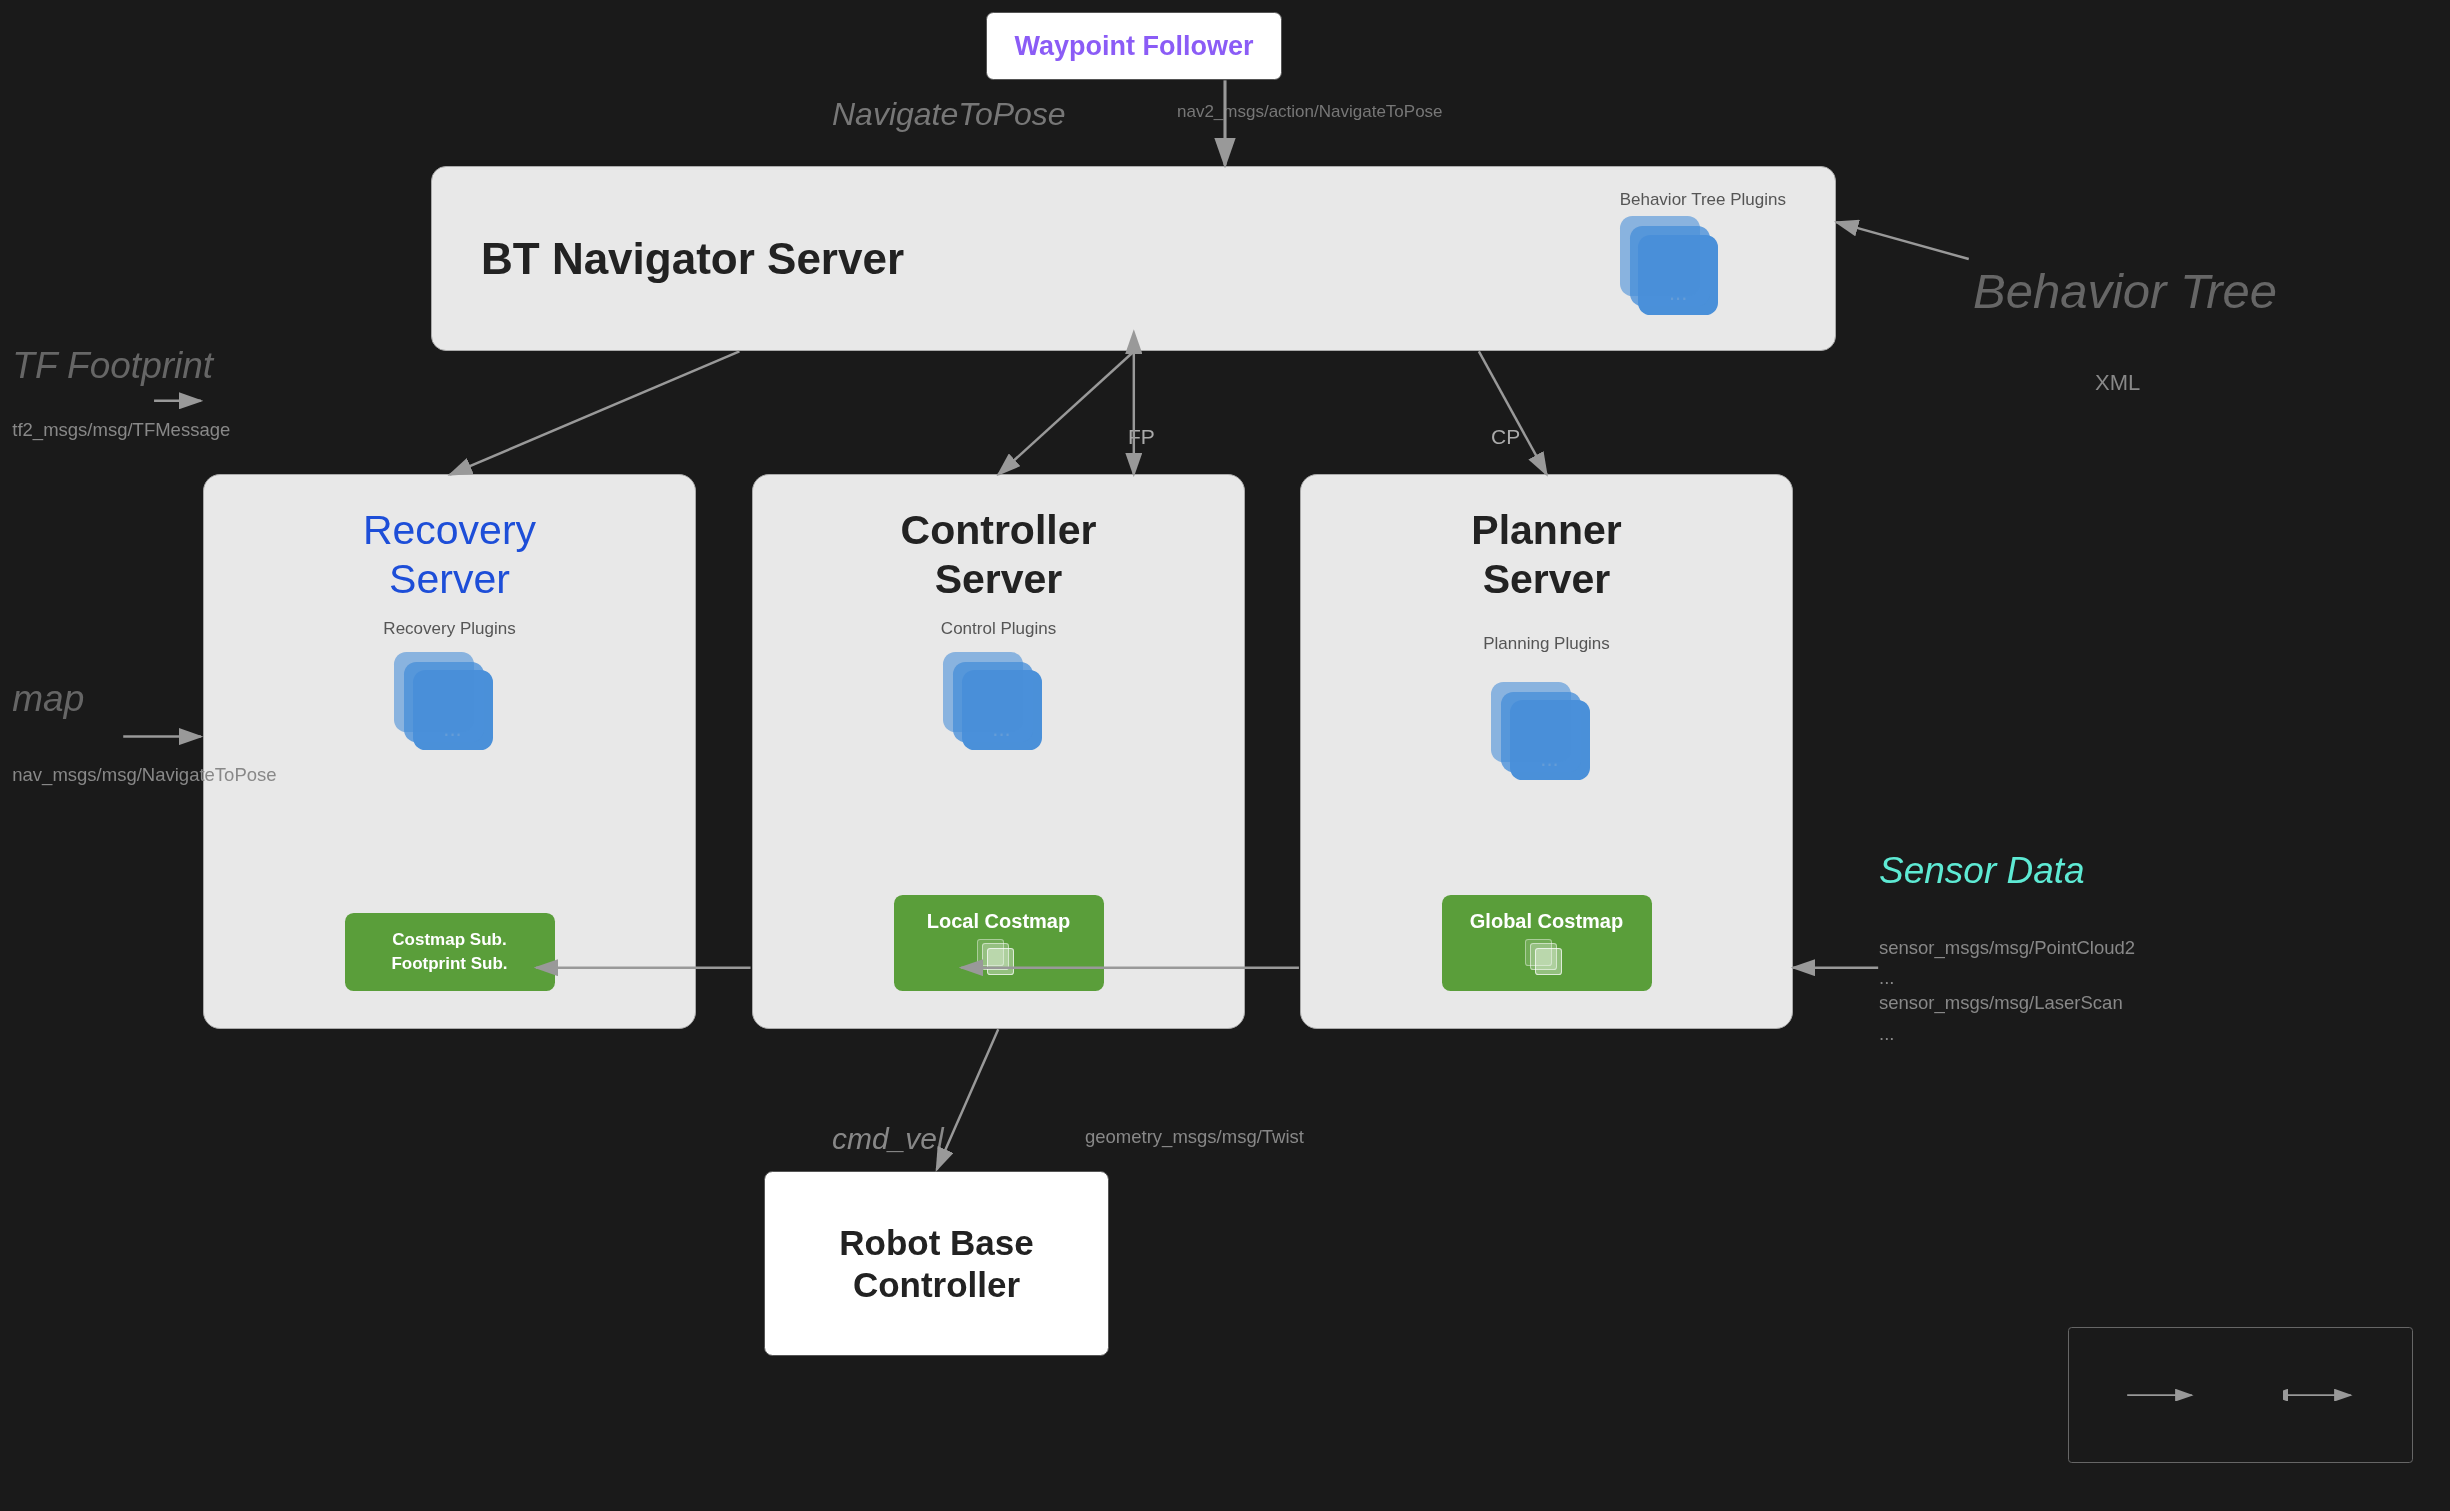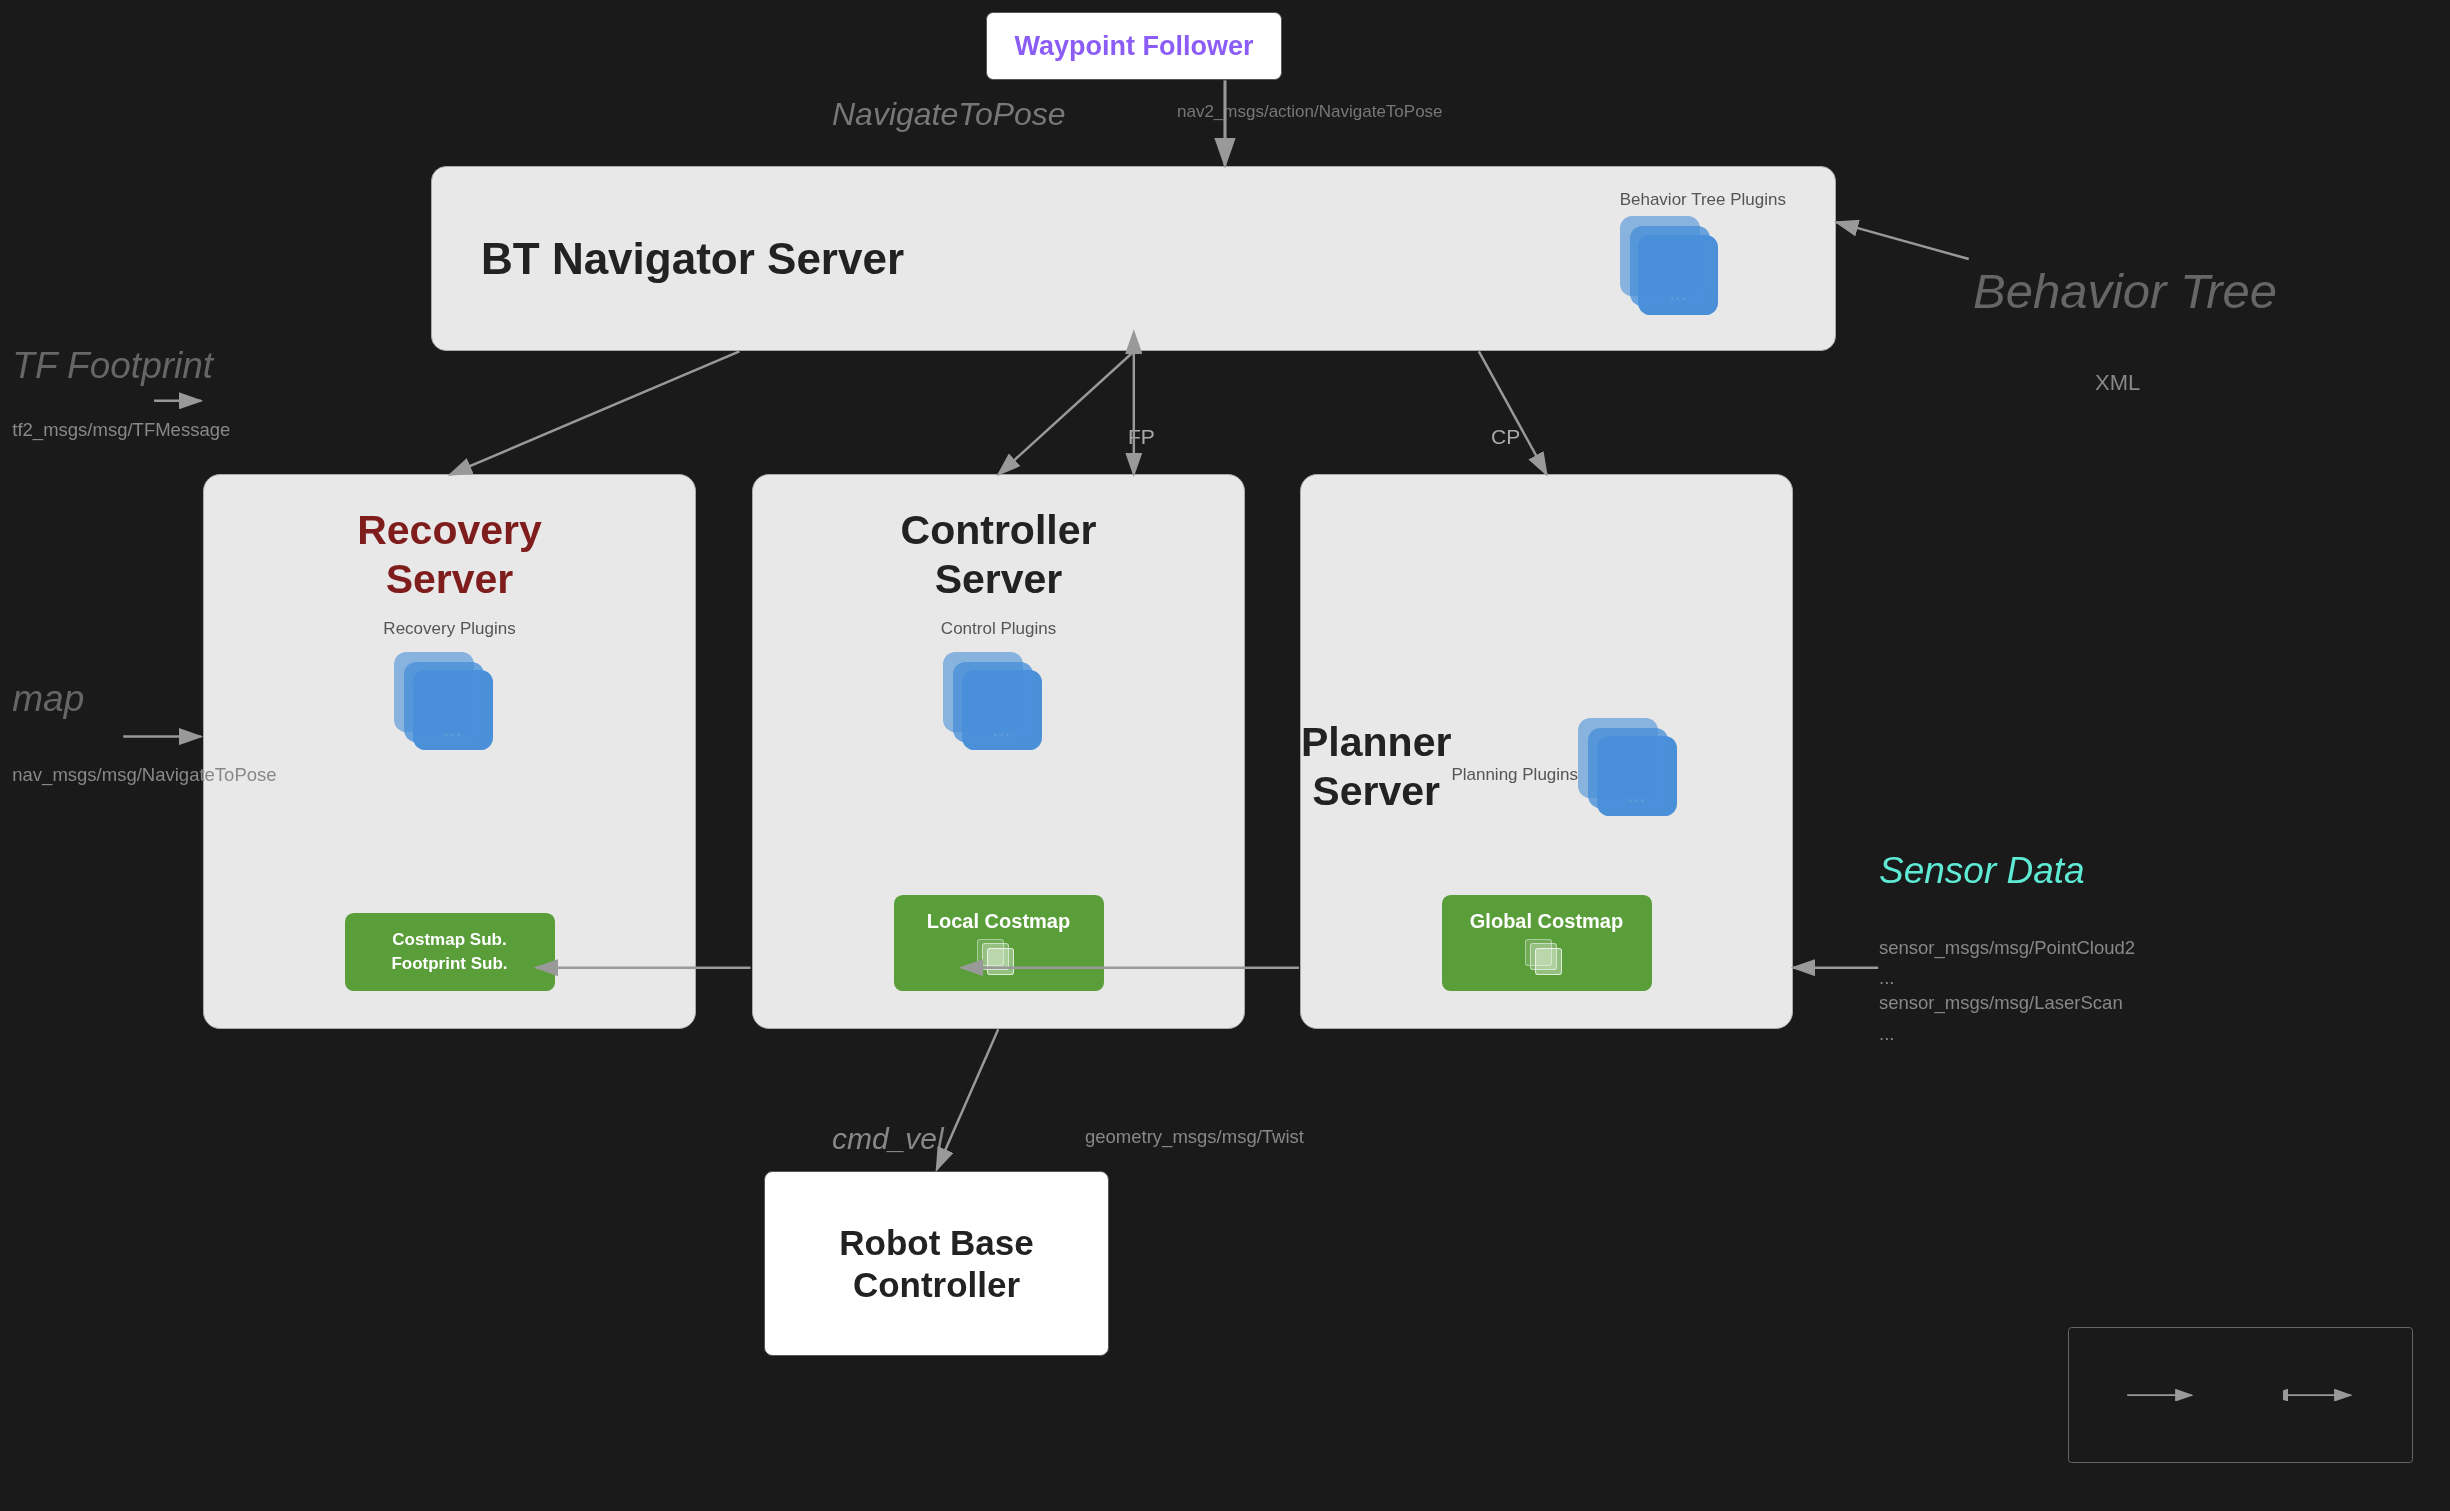--- a/index.html
+++ b/index.html
@@ -109,21 +109,21 @@
 <div style="position:absolute; top:370px; left:2095px; font-size:22px; color:#888;">XML</div>
 
 <div style="position:absolute; top:345px; left:12.3px; font-size:37px; color:#666; font-style:italic;">TF Footprint</div>
 <div style="position:absolute; top:419px; left:12.3px; font-size:18.5px; color:#888;">tf2_msgs/msg/TFMessage</div>
 
 <div style="position:absolute; top:425px; left:1128px; font-size:21px; color:#aaa;">FP</div>
 
 <div style="position:absolute; top:425px; left:1491px; font-size:21px; color:#aaa;">CP</div>
 
 <div style="position:absolute; top:474px; left:203px; width:493px; height:555px; background:#e8e8e8; border:1.2px solid #aaa; border-radius:17px; display:flex; flex-direction:column; align-items:center; padding-top:31px;">
-  <span style="font-size:41px; font-weight:bold; color:#7f1d1d; text-align:center; line-height:1.2; white-space:pre-line;">Recovery
+  <span style="font-size:41px; font-weight:normal; color:#1d4ed8; text-align:center; line-height:1.2; white-space:pre-line;">Recovery
 Server</span>
   <span style="font-size:17px; color:#555; margin-top:15px;">Recovery Plugins</span>
 
   <div style="position:relative; width:111px; height:111px; margin-top:12.3px;">
     <div style="position:absolute; left:18.5px; top:18.5px; width:80px; height:80px; background:#4a90d9; border-radius:12.3px; display:flex; align-items:flex-end; justify-content:center; padding-bottom:8.6px; color:#ccc; font-size:22px;">...</div>
     <div style="position:absolute; left:10px; top:10px; width:80px; height:80px; background:#4a90d9; border-radius:12.3px; opacity:0.8;"></div>
     <div style="position:absolute; left:0px; top:0px; width:80px; height:80px; background:#4a90d9; border-radius:12.3px; opacity:0.6;"></div>
   </div>
 
   <div style="position:absolute; bottom:37px; left:50%; transform:translateX(-50%); background:#5a9e3a; border-radius:8.6px; display:flex; flex-direction:column; align-items:center; justify-content:center; color:white; font-size:17px; font-weight:bold; text-align:center; padding:15px 18.5px; width:210px;">
@@ -147,21 +147,21 @@
     <span>Local Costmap</span>
 
     <div style="position:relative; width:43px; height:37px; margin-top:6.2px;">
       <div style="position:absolute; left:10px; top:8.6px; width:27px; height:27px; background:rgba(255,255,255,0.35); border:1.2px solid rgba(255,255,255,0.7); border-radius:3.1px;"></div>
       <div style="position:absolute; left:5px; top:4.3px; width:27px; height:27px; background:rgba(255,255,255,0.25); border:1.2px solid rgba(255,255,255,0.5); border-radius:3.1px;"></div>
       <div style="position:absolute; left:0px; top:0px; width:27px; height:27px; background:rgba(255,255,255,0.15); border:1.2px solid rgba(255,255,255,0.4); border-radius:3.1px;"></div>
     </div>
   </div>
 </div>
 
-<div style="position:absolute; top:474px; left:1300px; width:493px; height:555px; background:#e8e8e8; border:1.2px solid #aaa; border-radius:17px; display:flex; flex-direction:row; align-items:center; padding-top:31px;">
+<div style="position:absolute; top:474px; left:1300px; width:493px; height:555px; background:#e8e8e8; border:1.2px solid #aaa; border-radius:17px; display:flex; flex-direction:column; align-items:center; padding-top:31px;gap:15px;">
   <span style="font-size:41px; font-weight:bold; color:#222; text-align:center; line-height:1.2; white-space:pre-line;">Planner
 Server</span>
   <span style="font-size:17px; color:#555; margin-top:15px;">Planning Plugins</span>
 
   <div style="position:relative; width:111px; height:111px; margin-top:12.3px;">
     <div style="position:absolute; left:18.5px; top:18.5px; width:80px; height:80px; background:#4a90d9; border-radius:12.3px; display:flex; align-items:flex-end; justify-content:center; padding-bottom:8.6px; color:#ccc; font-size:22px;">...</div>
     <div style="position:absolute; left:10px; top:10px; width:80px; height:80px; background:#4a90d9; border-radius:12.3px; opacity:0.8;"></div>
     <div style="position:absolute; left:0px; top:0px; width:80px; height:80px; background:#4a90d9; border-radius:12.3px; opacity:0.6;"></div>
   </div>
 

